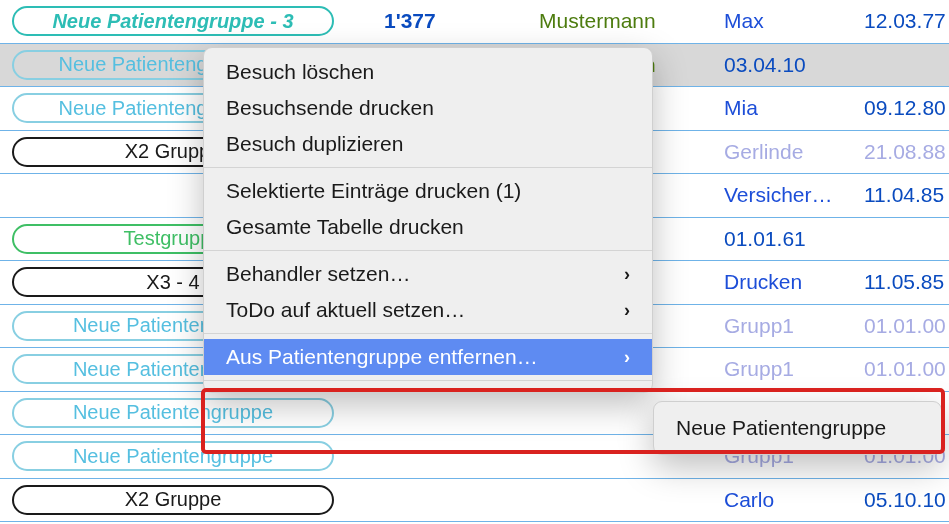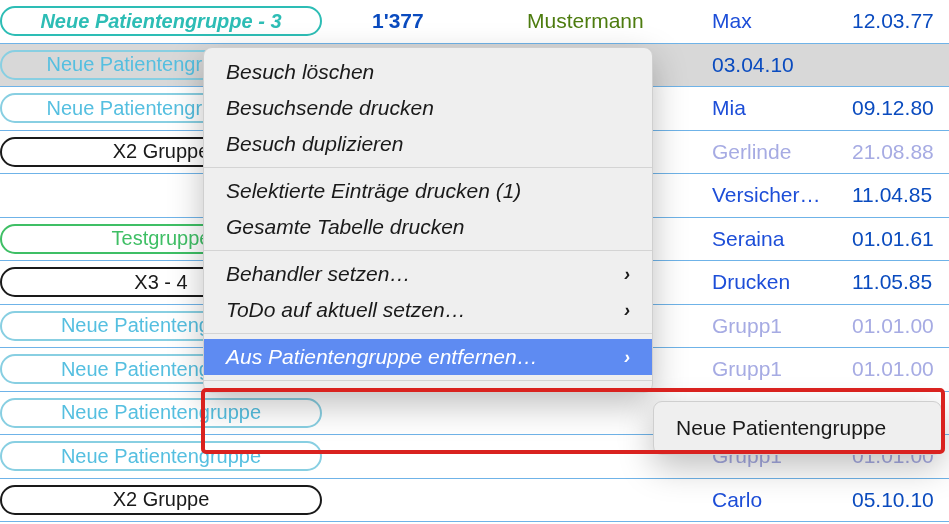--- a/index.html
+++ b/index.html
@@ -25,20 +25,21 @@
     background: #ffffff;
   }
   .row.selected {
     background: #d8d8d8;
   }
   .pill-cell {
     width: 345px;
     display: flex;
     align-items: flex-end;
     flex-shrink: 0;
+    margin-left: 12px;
   }
   .pill {
     display: inline-flex;
     justify-content: center;
     align-items: center;
     height: 30px;
     min-width: 322px;
     border-radius: 15px;
     border-width: 2px;
     border-style: solid;
@@ -63,21 +64,20 @@
     position: absolute;
     left: 203px;
     top: 47px;
     width: 450px;
     background: #efefef;
     border: 1px solid #cfcfcf;
     border-radius: 9px;
     box-shadow: 0 12px 34px rgba(0,0,0,.25);
     padding: 6px 0;
     font-size: 21px;
-    font-style: italic;
   }
   .ctx-item {
     height: 36px;
     display: flex;
     align-items: center;
     justify-content: space-between;
     padding: 0 22px;
     color: #1a1a1a;
     position: relative;
   }
@@ -187,21 +187,20 @@
       <div class="col-dob ellipsis">11.04.85</div>
     </div>
     <div class="row">
       <div class="pill-cell">
         <span class="pill green">
           <span>Testgruppe</span>
         </span>
       </div>
       <div class="col-id ellipsis"></div>
       <div class="col-ln ellipsis">…</div>
-      <div class="col-fn ellipsis">Seraina</div>
       <div class="col-dob ellipsis">01.01.61</div>
     </div>
     <div class="row">
       <div class="pill-cell">
         <span class="pill black">
           <span>X3 - 4</span>
         </span>
       </div>
       <div class="col-id ellipsis"></div>
       <div class="col-ln ellipsis"></div>

